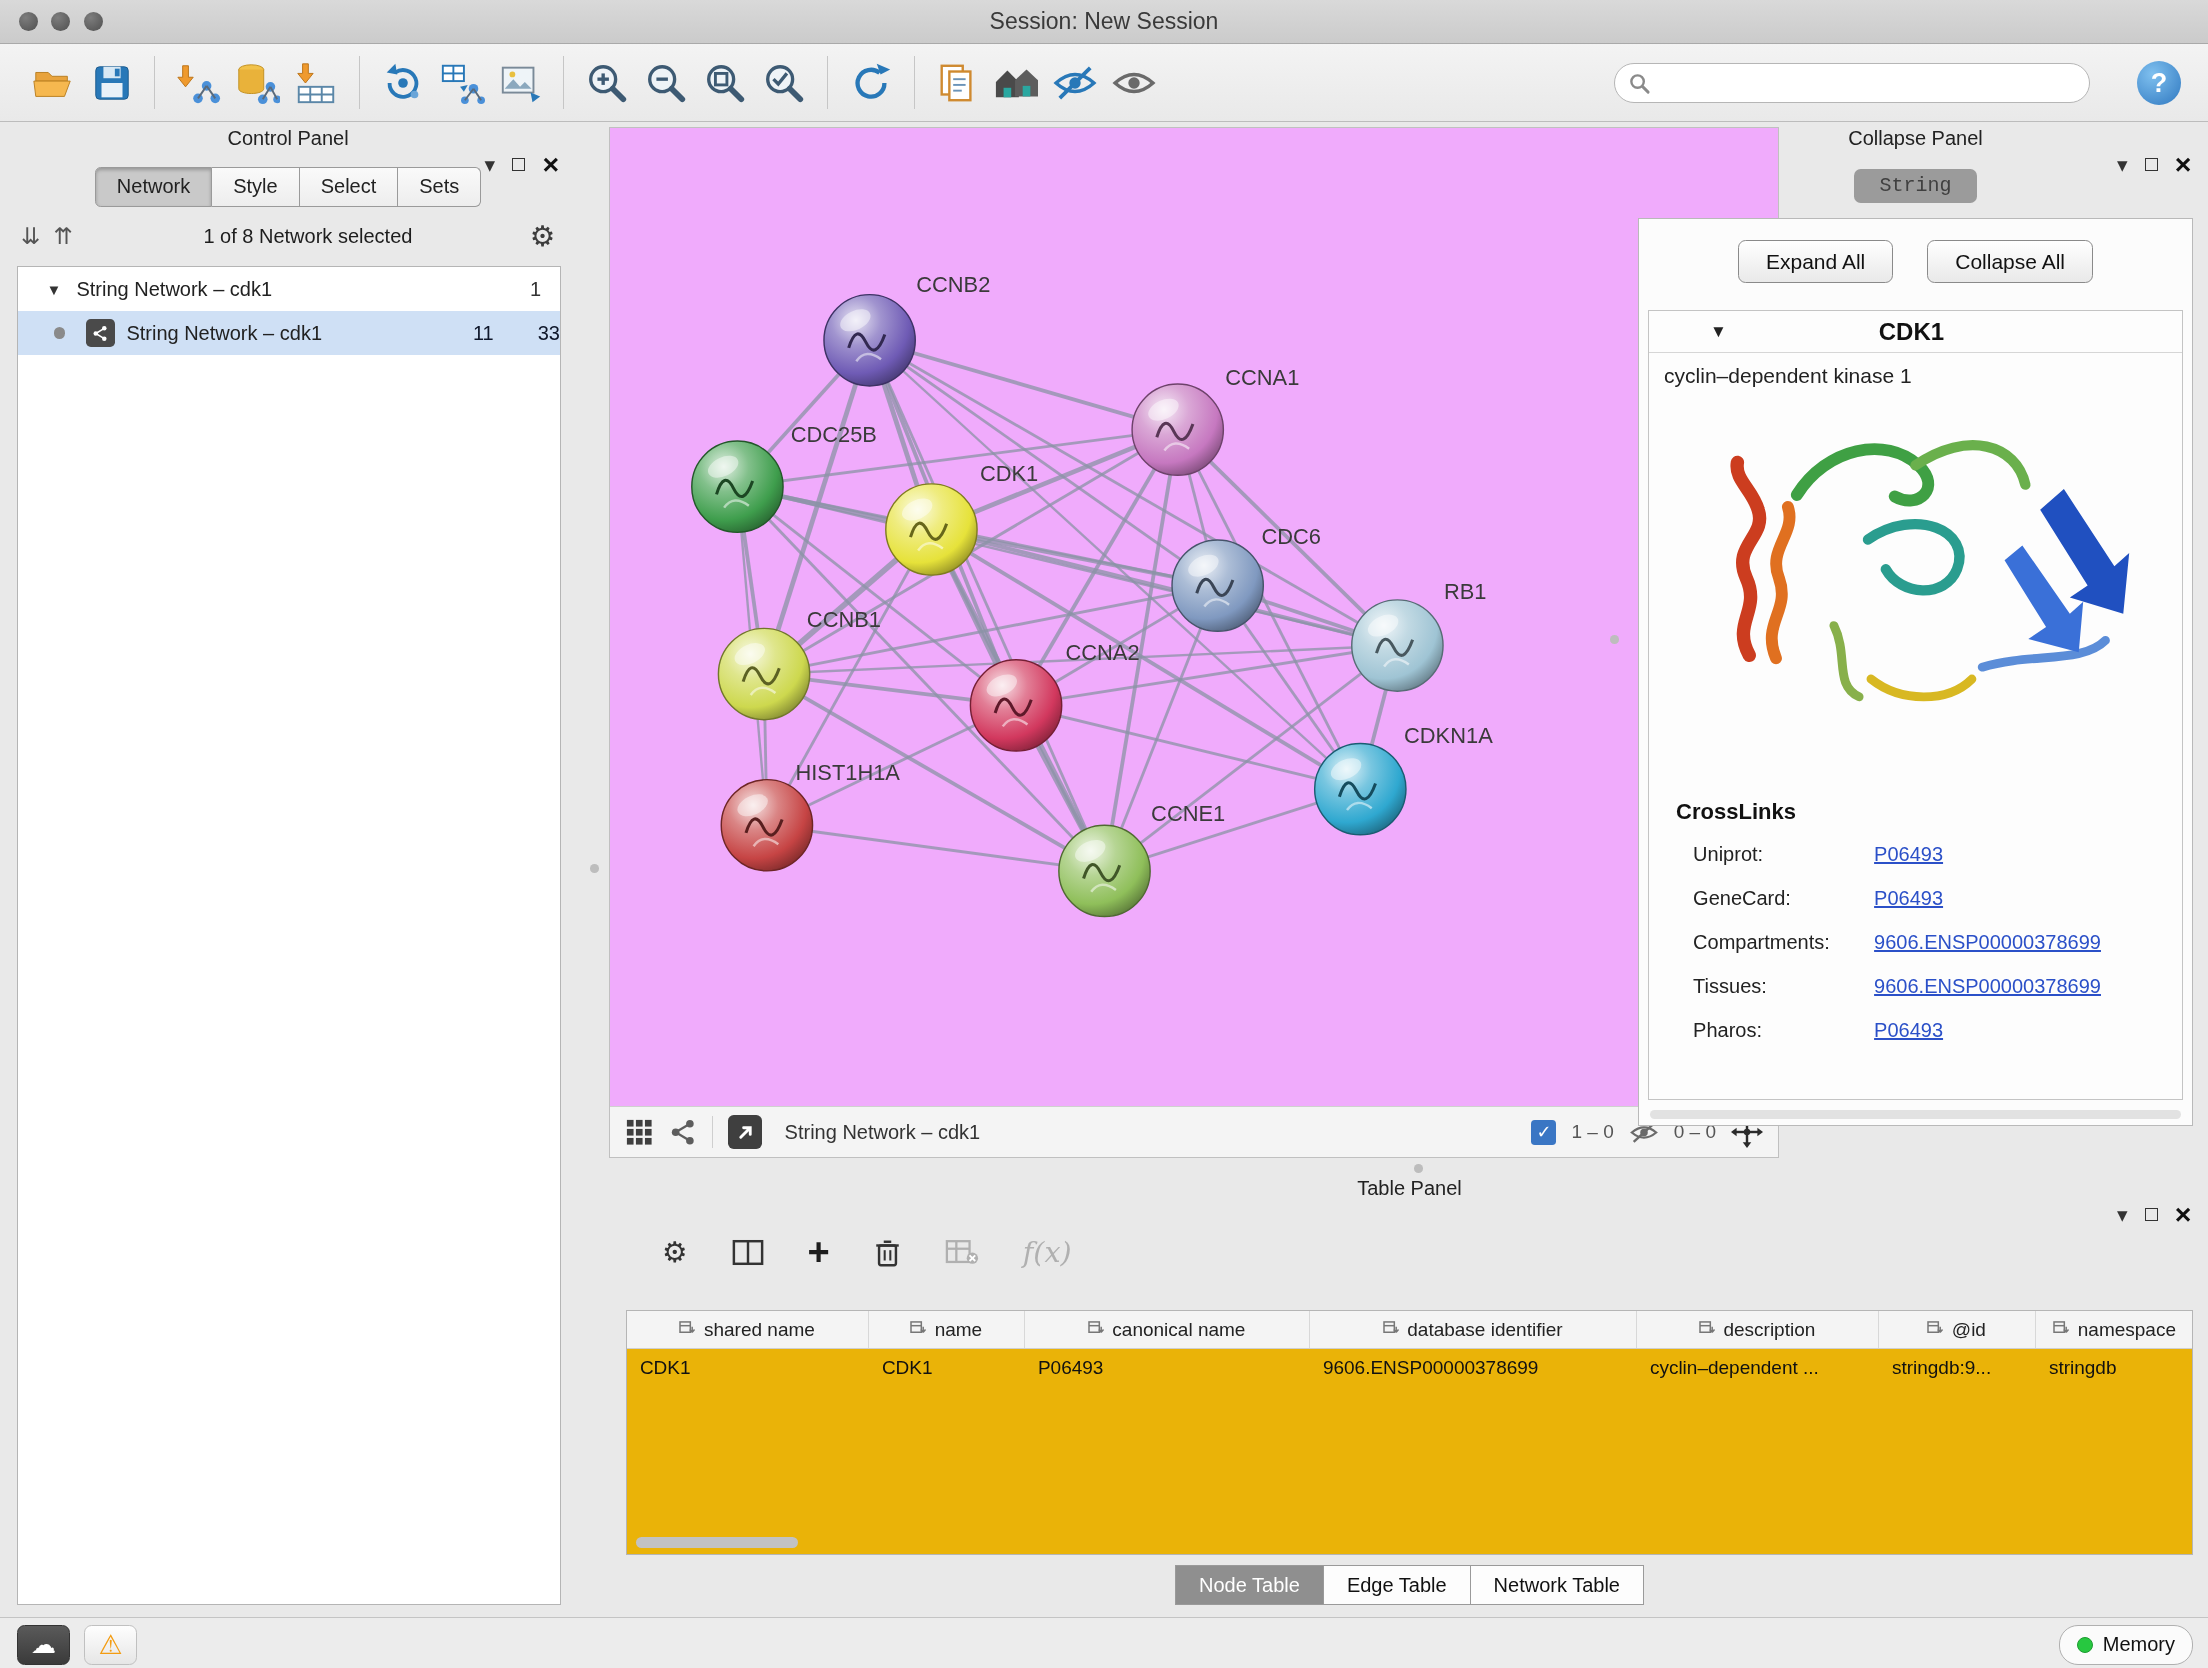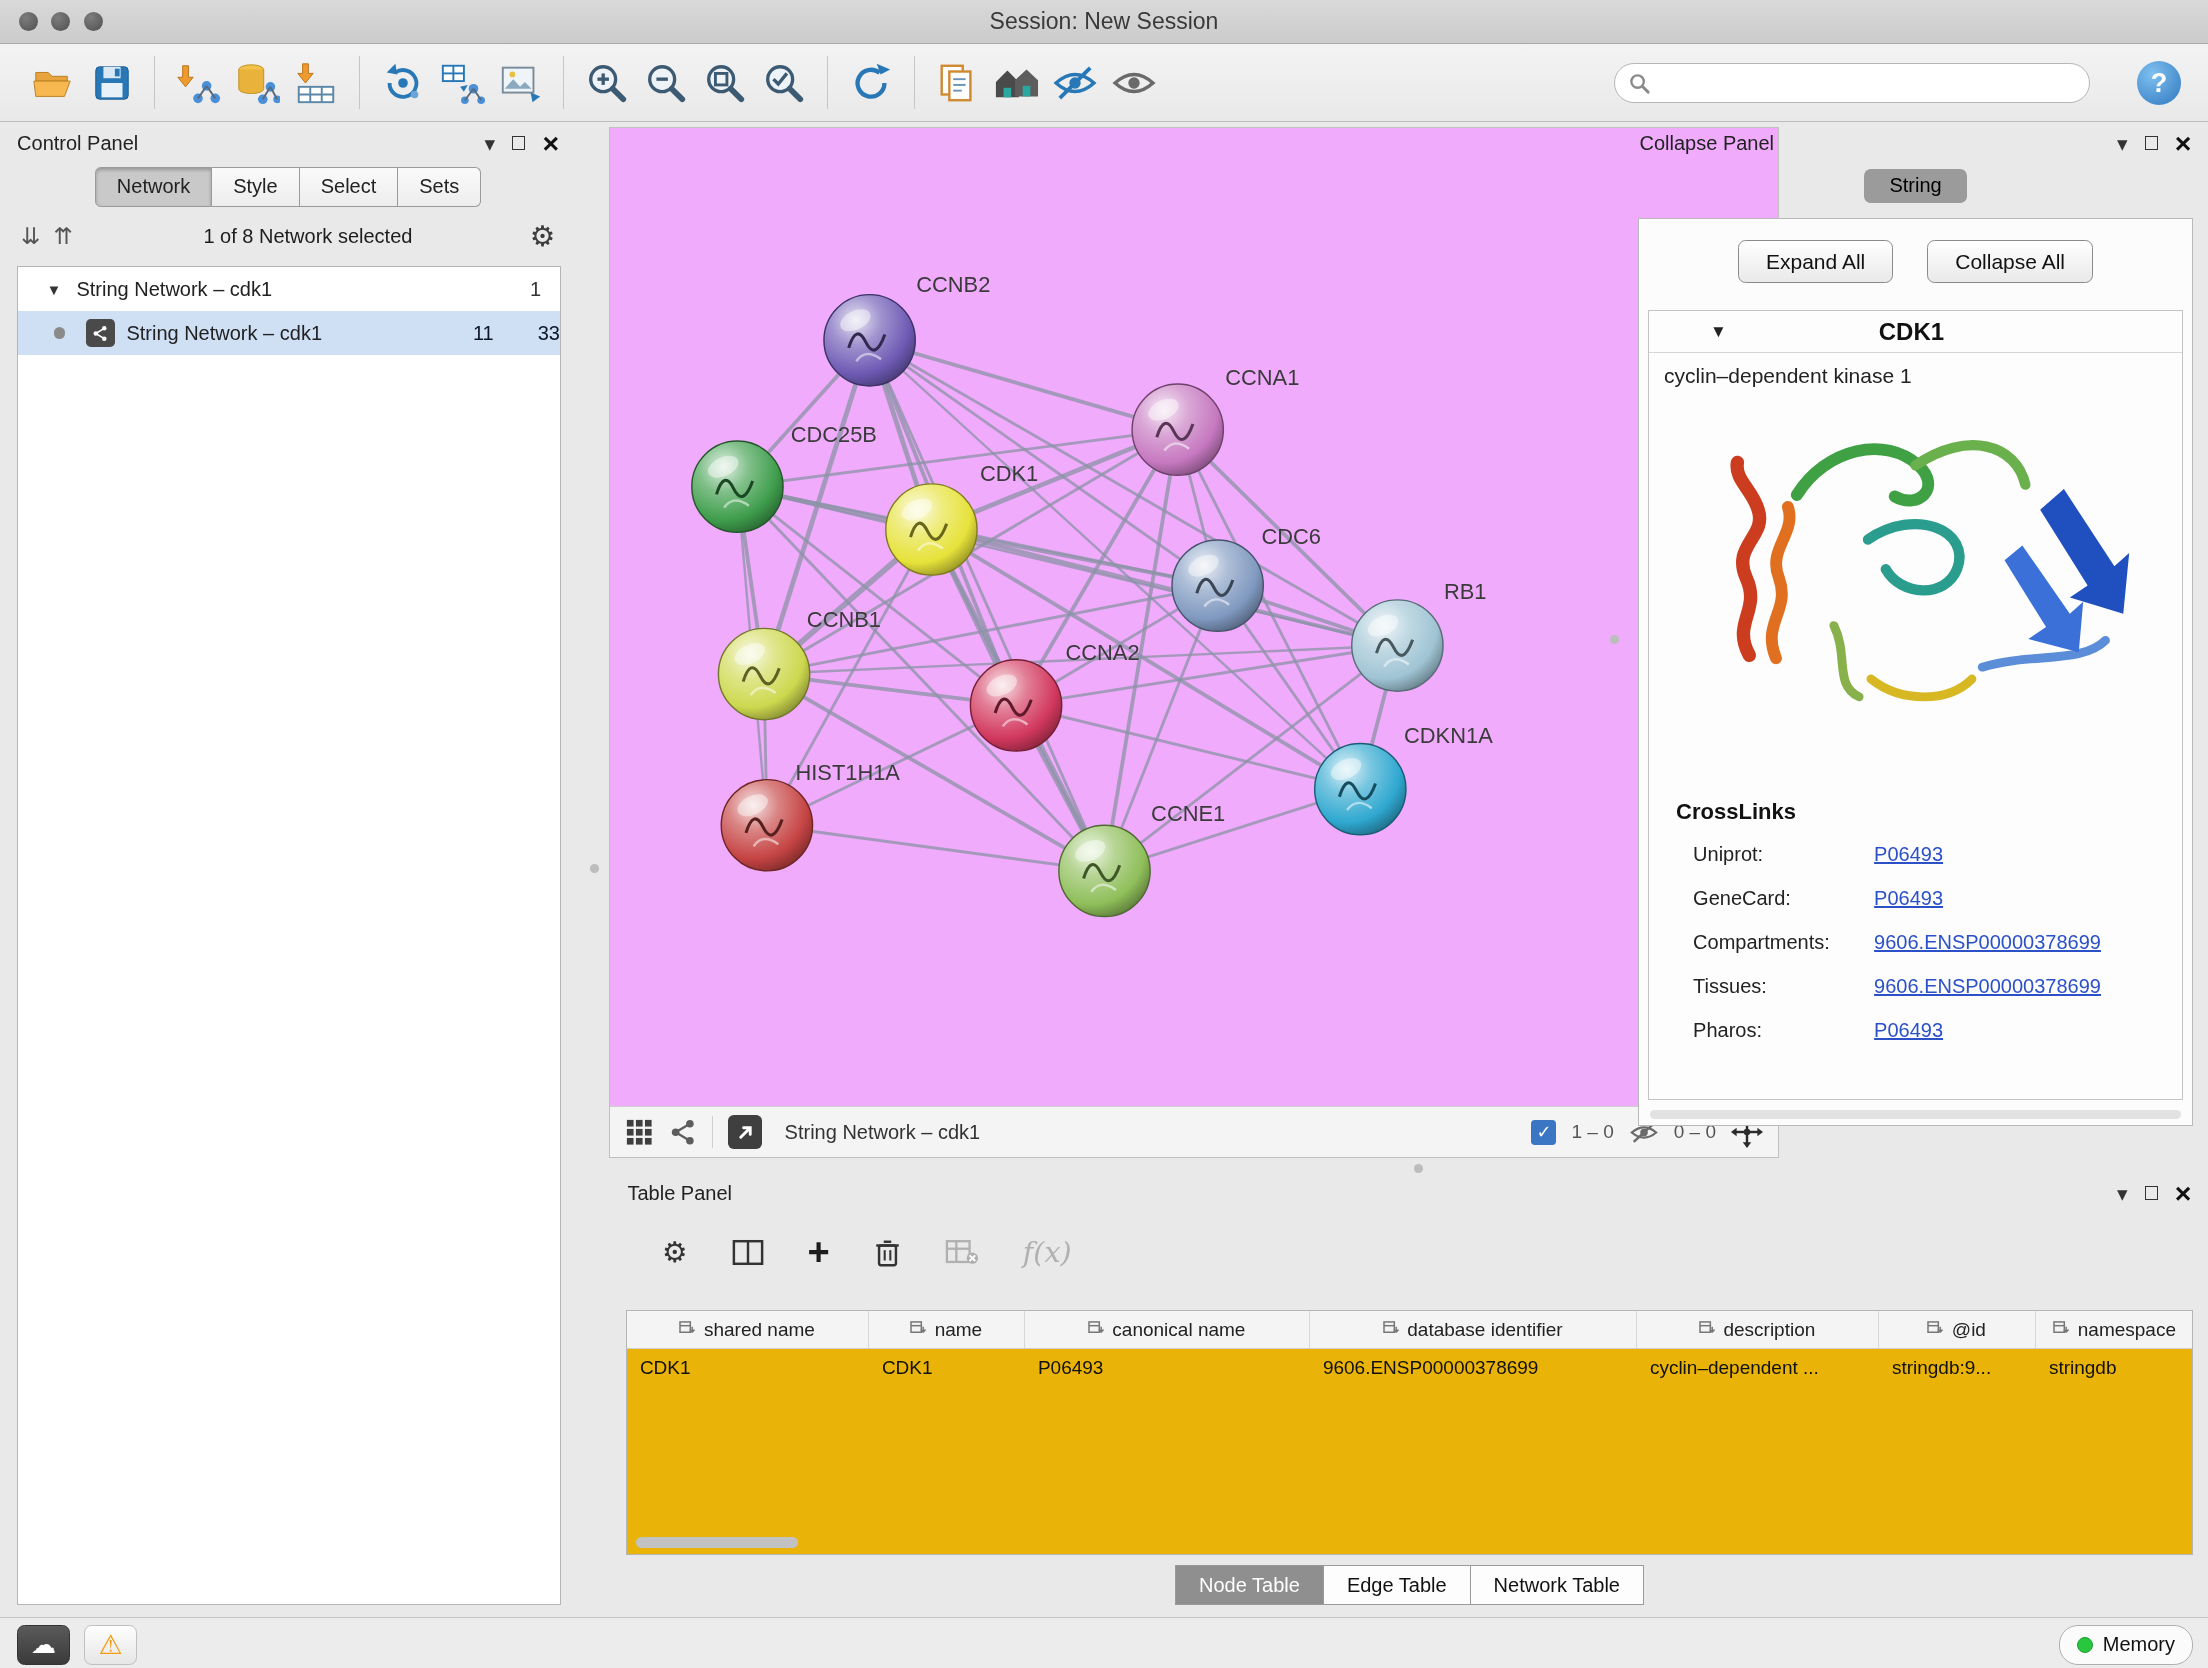--- a/index.html
+++ b/index.html
@@ -21,21 +21,21 @@
   .tbtn { width:59px; height:59px; display:flex; align-items:center; justify-content:center; border-radius:5.7px; }
   .tsep { width:1px; height:53px; background:#c6c6c6; margin:0 13.3px; }
   .searchbox { position:absolute; right:118px; top:19px; width:476px; height:40px; background:#fff;
     border:1px solid #b6b6b6; border-radius:20px; display:flex; align-items:center; padding-left:13.3px; }
   .searchbox input { border:none; outline:none; flex:1; height:34px; font-size:19px; background:transparent; font-family:"Liberation Sans",sans-serif; }
   .helpbtn { position:absolute; right:27px; top:17px; width:44px; height:44px; border-radius:50%;
     background:radial-gradient(circle at 35% 30%, #7fc0ef, #2f78c0); color:#fff; font-size:27px; font-weight:bold;
     display:flex; align-items:center; justify-content:center; }
 
   
-  .phead { display:flex; align-items:center; height:32px; padding:0 9.5px; }
+  .phead { display:flex; align-items:center; height:32px; padding:0 9.5px;flex-direction:column; }
   .ptitle { font-size:20px; color:#222; }
   .picons { margin-left:auto; display:flex; align-items:center; gap:17px; }
   .chev { font-size:21px; color:#333; line-height:1; }
   .sq { width:13.3px; height:13.3px; border:1.9px solid #333; display:inline-block; }
   .closex { font-size:28.5px; font-weight:900; color:#111; line-height:1; }
 
   
   .cpanel { position:absolute; left:7.6px; top:127px; width:561px; height:1484px; }
   .ctabs { display:flex; justify-content:center; margin-top:7.6px; }
   .ctab { border:1px solid #9a9a9a; border-left:none; background:linear-gradient(#fafafa,#ededed);
@@ -66,22 +66,22 @@
   .nf-title { font-size:20px; color:#333; margin-left:7.6px; }
   .nf-spacer { flex:1; }
   .nf-num { font-size:19px; color:#555; }
   .nf-check { width:25px; height:25px; border-radius:3.8px; background:#3a76c4; color:#fff; font-size:18px;
     display:flex; align-items:center; justify-content:center; }
   .nf-export { width:34px; height:34px; border-radius:5.7px; background:#3f3f3f; display:flex; align-items:center; justify-content:center; }
   .nf-sep { width:1px; height:32px; background:#cfcfcf; }
 
   
   .rpanel { position:absolute; left:1630px; top:127px; width:571px; height:1037px; }
-  .stringpill { margin:9.5px auto 0; width:fit-content; background:#9b9b9b; color:#000000; font-size:20px;
-    padding:5.7px 25px; border-radius:6.7px; }
+  .stringpill { margin:9.5px auto 0; width:fit-content; background:#9b9b9b; color:#404040; font-size:20px;
+    padding:5.7px 25px; border-radius:6.7px;font-family:Liberation Mono, monospace; }
   .rbox { position:absolute; left:7.6px; right:7.6px; top:91px; bottom:38px; background:#fcfcfc; border:1px solid #b9b9b9; }
   .rbtns { display:flex; justify-content:center; gap:34px; margin-top:21px; }
   .rbtn { border:1px solid #8a8a8a; border-radius:7.6px; background:linear-gradient(#ffffff,#e9e9e9);
     font-size:21px; color:#111; padding:8.6px 27px; font-weight:500; }
   .sect { position:absolute; left:9.5px; right:9.5px; top:91px; bottom:25px; border:1px solid #c4c4c4; background:#fdfdfd; overflow:hidden; }
   .secthead { display:flex; align-items:center; height:42px; border-bottom:1px solid #d6d6d6; }
   .sect-arrow { font-size:17px; color:#222; margin-left:61px; }
   .sect-title { flex:1; text-align:center; font-size:24px; font-weight:bold; color:#111; margin-right:86px; }
   .sectsub { font-size:21px; color:#222; padding:11.4px 15px 0; }
   .ribbonwrap { display:flex; justify-content:center; margin-top:15px; }

